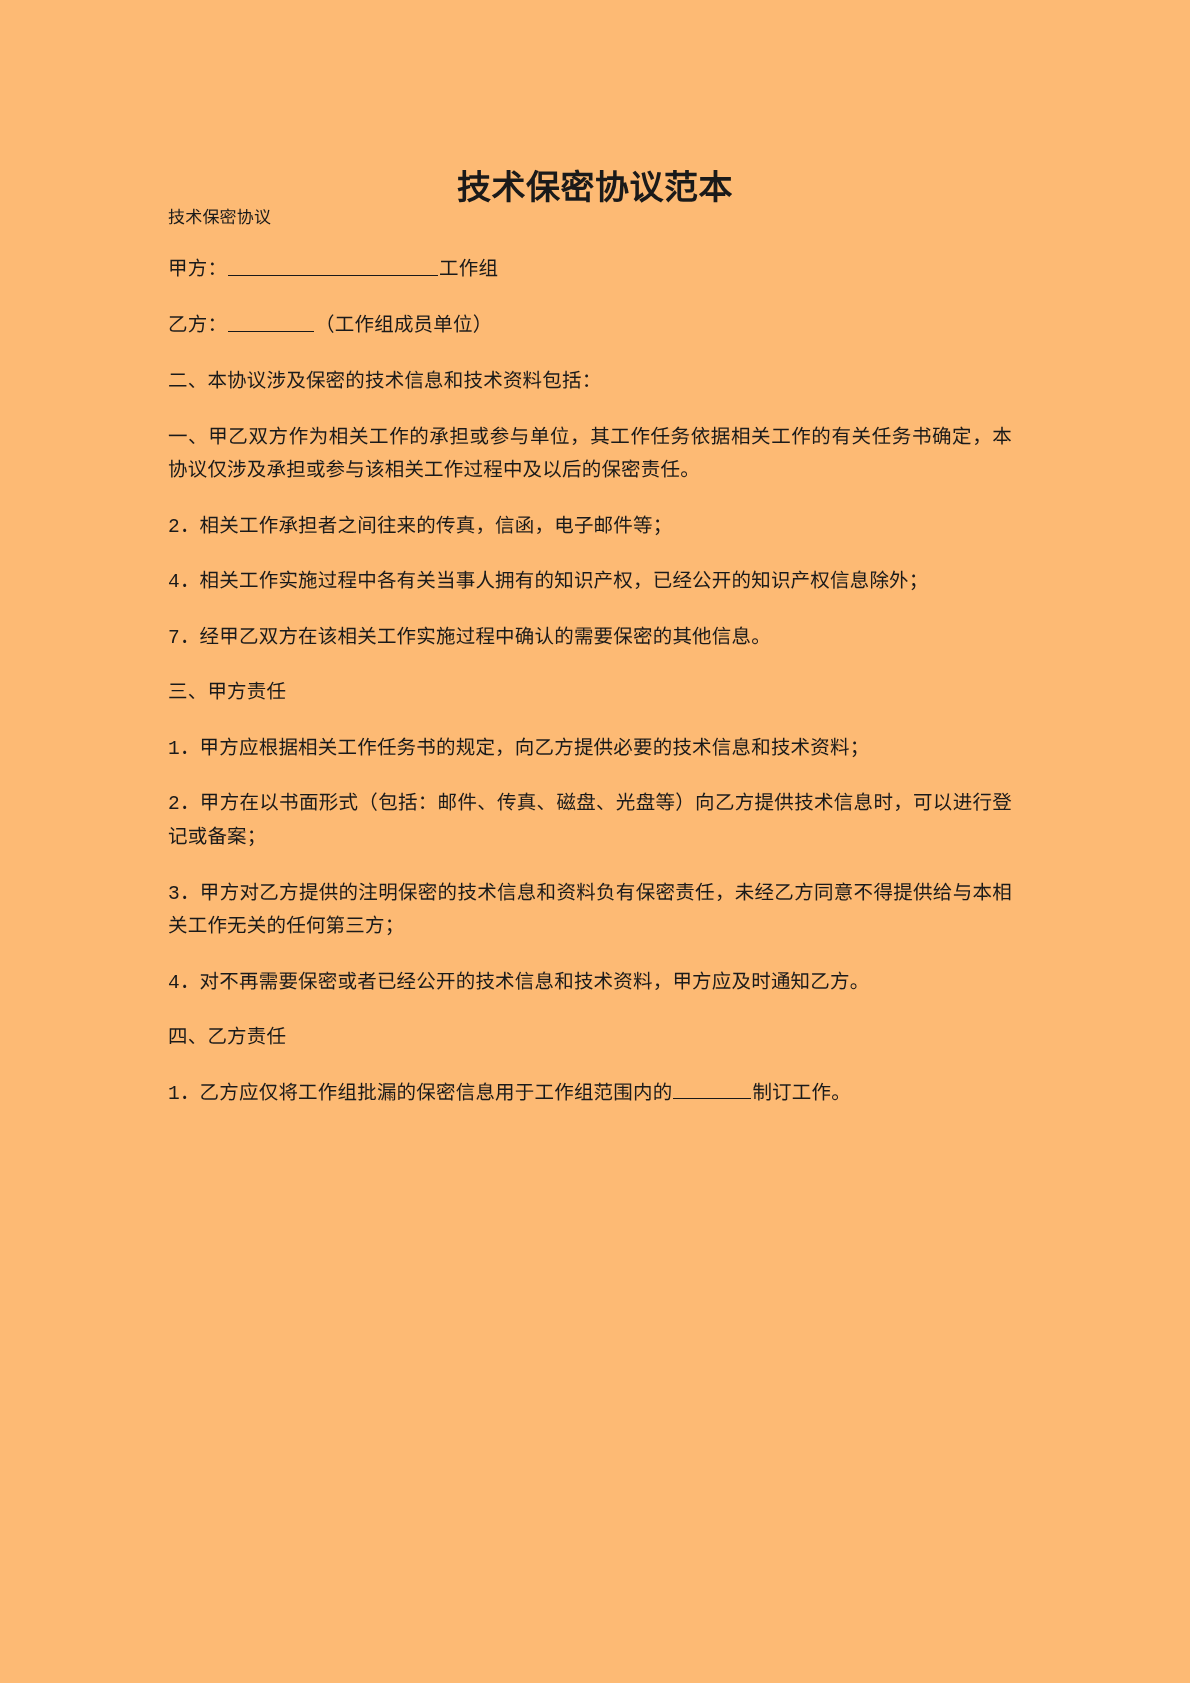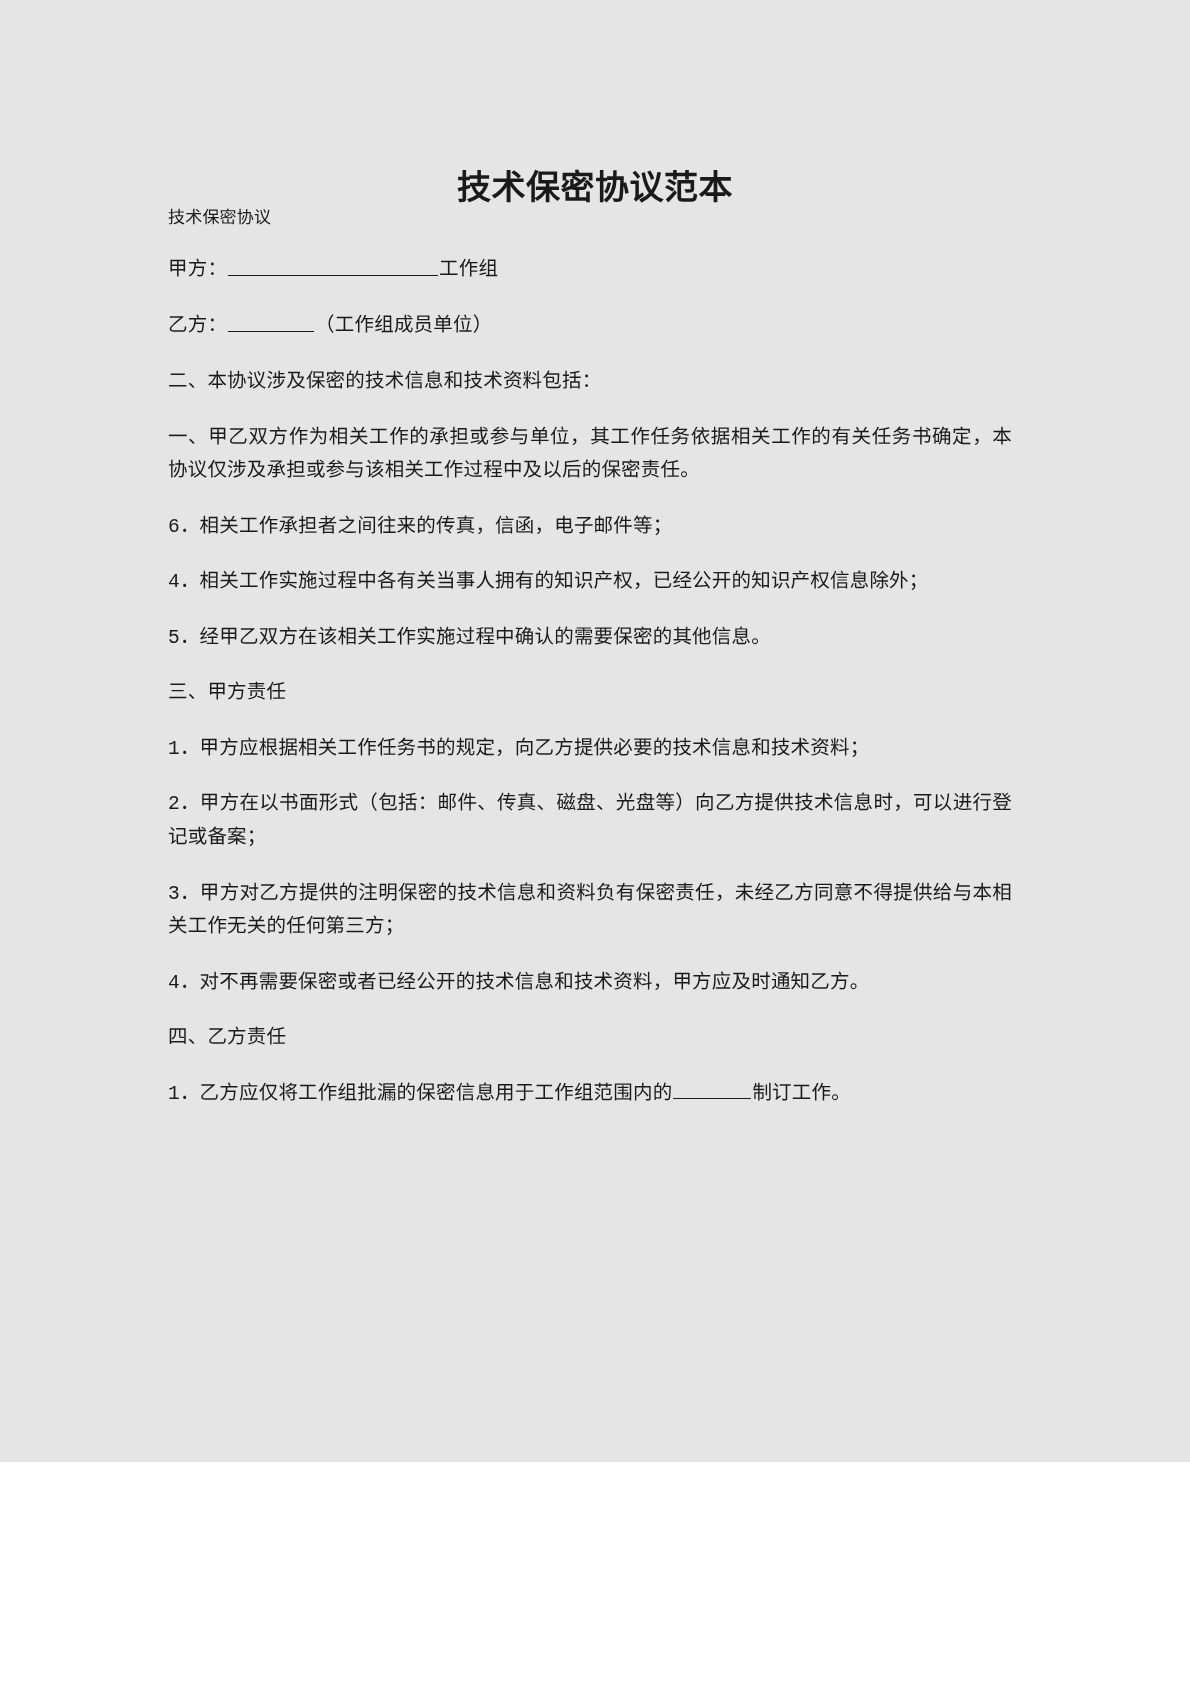--- a/index.html
+++ b/index.html
@@ -12,22 +12,22 @@
     width: 1190px;
     height: 1683px;
     font-family: "DejaVu Serif", "Liberation Serif", serif;
     color: #1a1a1a;
     overflow: hidden;
     position: relative;
   }
   .page {
     position: relative;
     width: 1190px;
-    height: 1462px;
-    background: #e5e5e5;
+    height: 1683px;
+    background: #fdba74;
     box-sizing: border-box;
   }
   .doc-title {
     position: absolute;
     top: 144px;
     left: 0;
     width: 1190px;
     text-align: center;
     font-size: 34px;
     font-weight: bold;
@@ -85,23 +85,23 @@
 
     <p class="para">
       <span>乙方：</span><span class="blank blank-md"></span><span>（工作组成员单位）</span>
     </p>
 
 
     <p class="para">二、本协议涉及保密的技术信息和技术资料包括：</p>
 
     <p class="para">一、甲乙双方作为相关工作的承担或参与单位，其工作任务依据相关工作的有关任务书确定，本协议仅涉及承担或参与该相关工作过程中及以后的保密责任。</p>
 
-    <p class="para">6．相关工作承担者之间往来的传真，信函，电子邮件等；</p>
+    <p class="para">2．相关工作承担者之间往来的传真，信函，电子邮件等；</p>
     <p class="para">4．相关工作实施过程中各有关当事人拥有的知识产权，已经公开的知识产权信息除外；</p>
-    <p class="para">5．经甲乙双方在该相关工作实施过程中确认的需要保密的其他信息。</p>
+    <p class="para">7．经甲乙双方在该相关工作实施过程中确认的需要保密的其他信息。</p>
 
     <p class="para">三、甲方责任</p>
 
     <p class="para">1．甲方应根据相关工作任务书的规定，向乙方提供必要的技术信息和技术资料；</p>
     <p class="para">2．甲方在以书面形式（包括：邮件、传真、磁盘、光盘等）向乙方提供技术信息时，可以进行登记或备案；</p>
     <p class="para">3．甲方对乙方提供的注明保密的技术信息和资料负有保密责任，未经乙方同意不得提供给与本相关工作无关的任何第三方；</p>
     <p class="para">4．对不再需要保密或者已经公开的技术信息和技术资料，甲方应及时通知乙方。</p>
 
     <p class="para">四、乙方责任</p>
 

